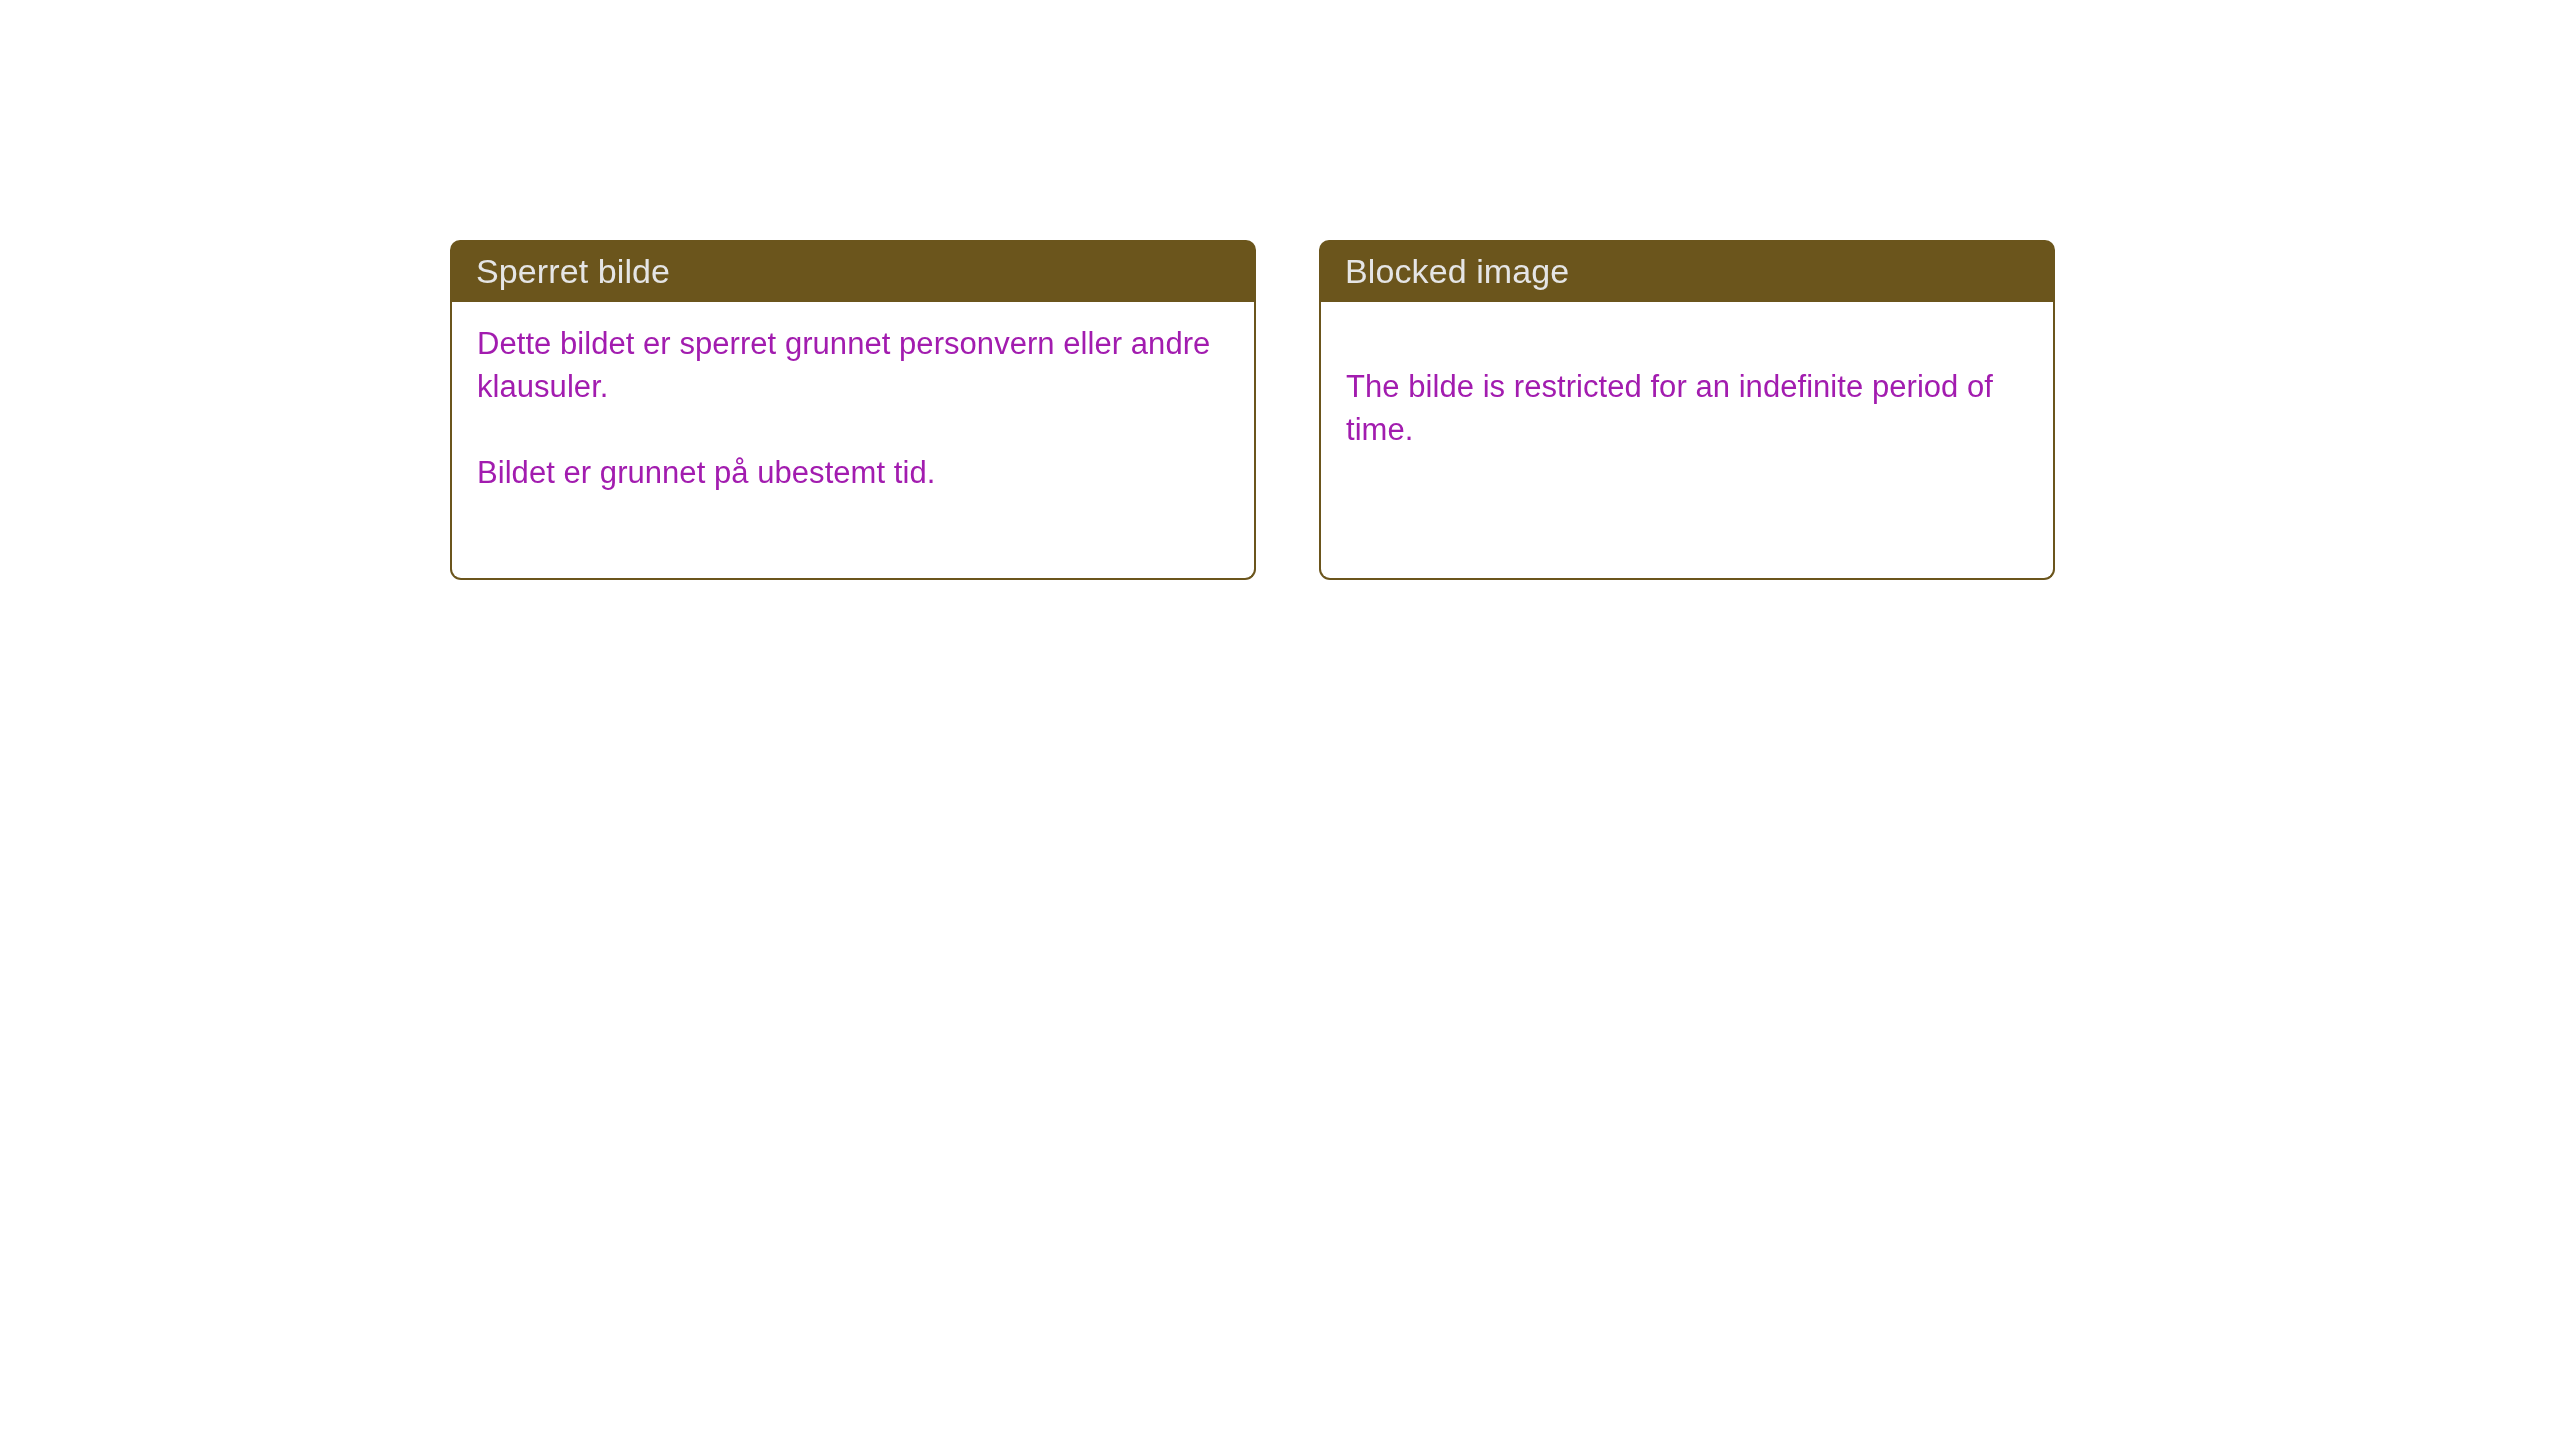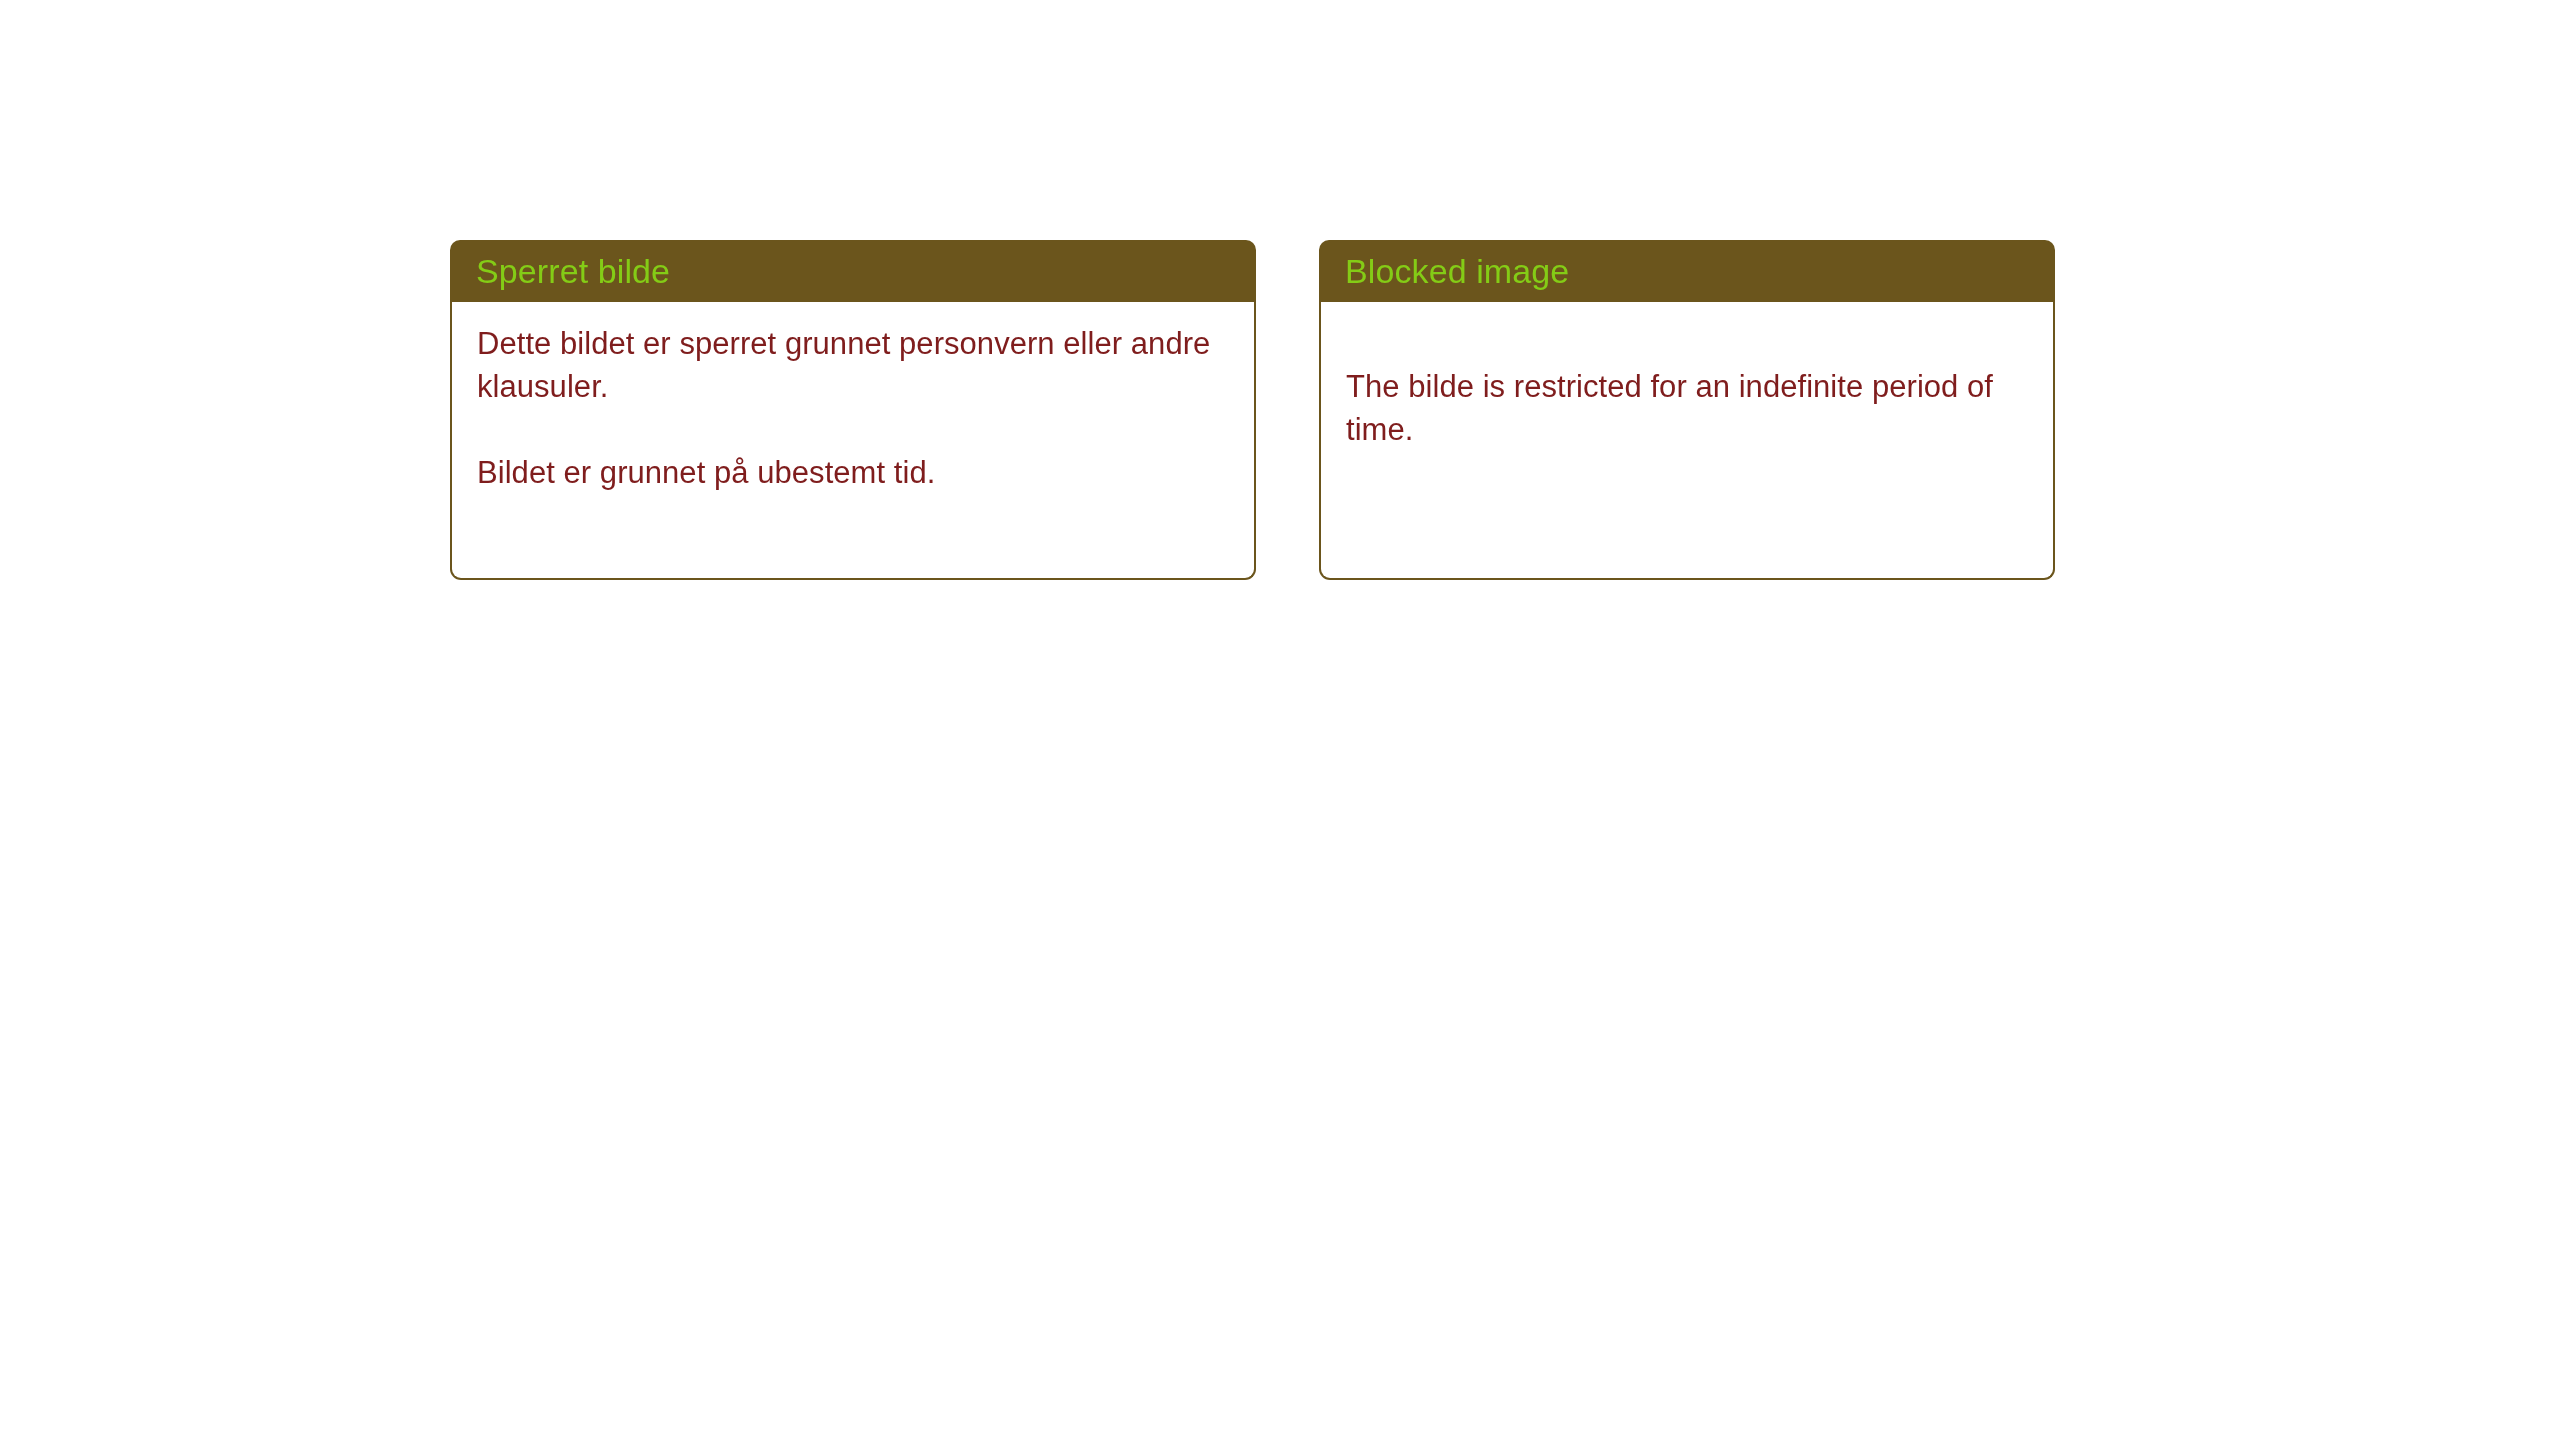--- a/index.html
+++ b/index.html
@@ -46,42 +46,42 @@
     border-radius: 10px 10px 0 0;
     height: 62px;
     box-sizing: border-box;
     display: flex;
     align-items: center;
     padding: 0 0 0 26px;
     flex: 0 0 auto;
   }
 
   .card-title {
-    color: #84cc16;
+    color: #e5e5e5;
     font-size: 34px;
     line-height: 38px;
     font-weight: 400;
     letter-spacing: 0.1px;
     white-space: nowrap;
   }
 
   .card-body {
     border-left: 2px solid #6b551c;
     border-right: 2px solid #6b551c;
     border-bottom: 2px solid #6b551c;
     border-radius: 0 0 11px 11px;
     box-sizing: border-box;
     flex: 1 1 auto;
     min-height: 278px;
     padding: 20px 24px 18px 25px;
     background: #ffffff;
   }
 
   .body-paragraph {
-    color: #7f1d1d;
+    color: #a21caf;
     font-size: 31px;
     line-height: 43px;
     font-weight: 400;
     margin: 0;
     letter-spacing: 0.05px;
   }
 
   .paragraph-gap {
     height: 43px;
   }

